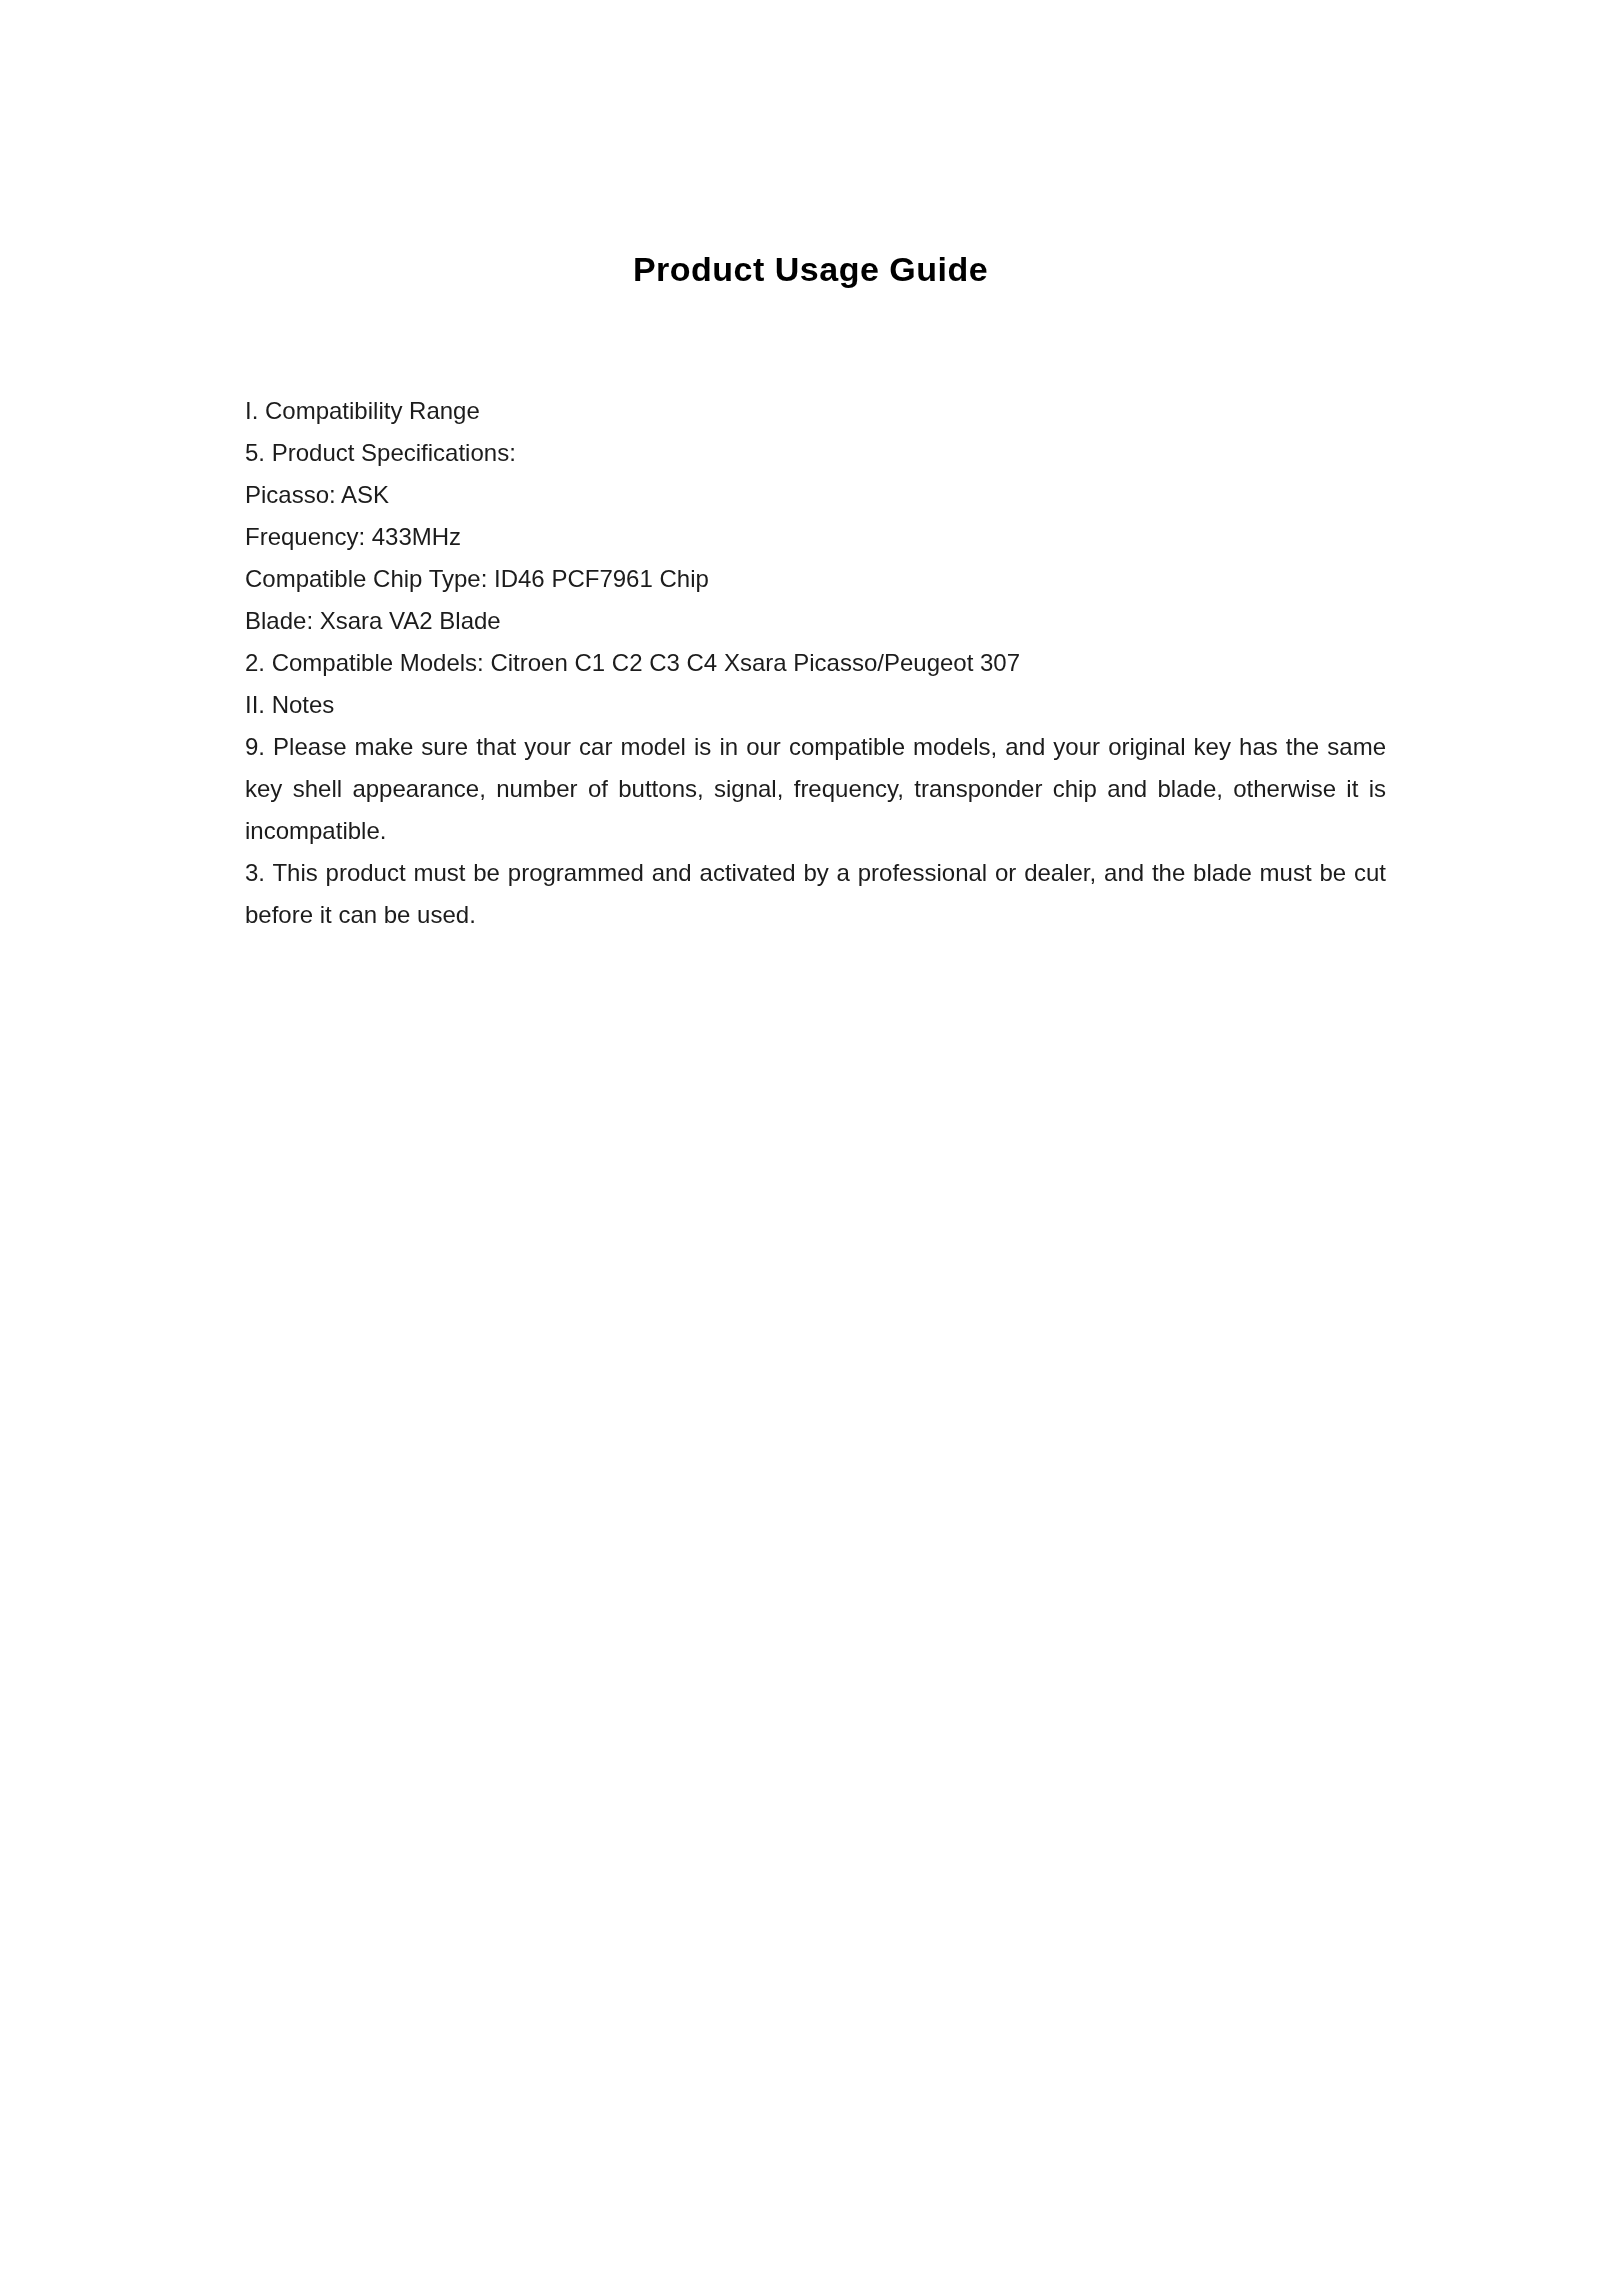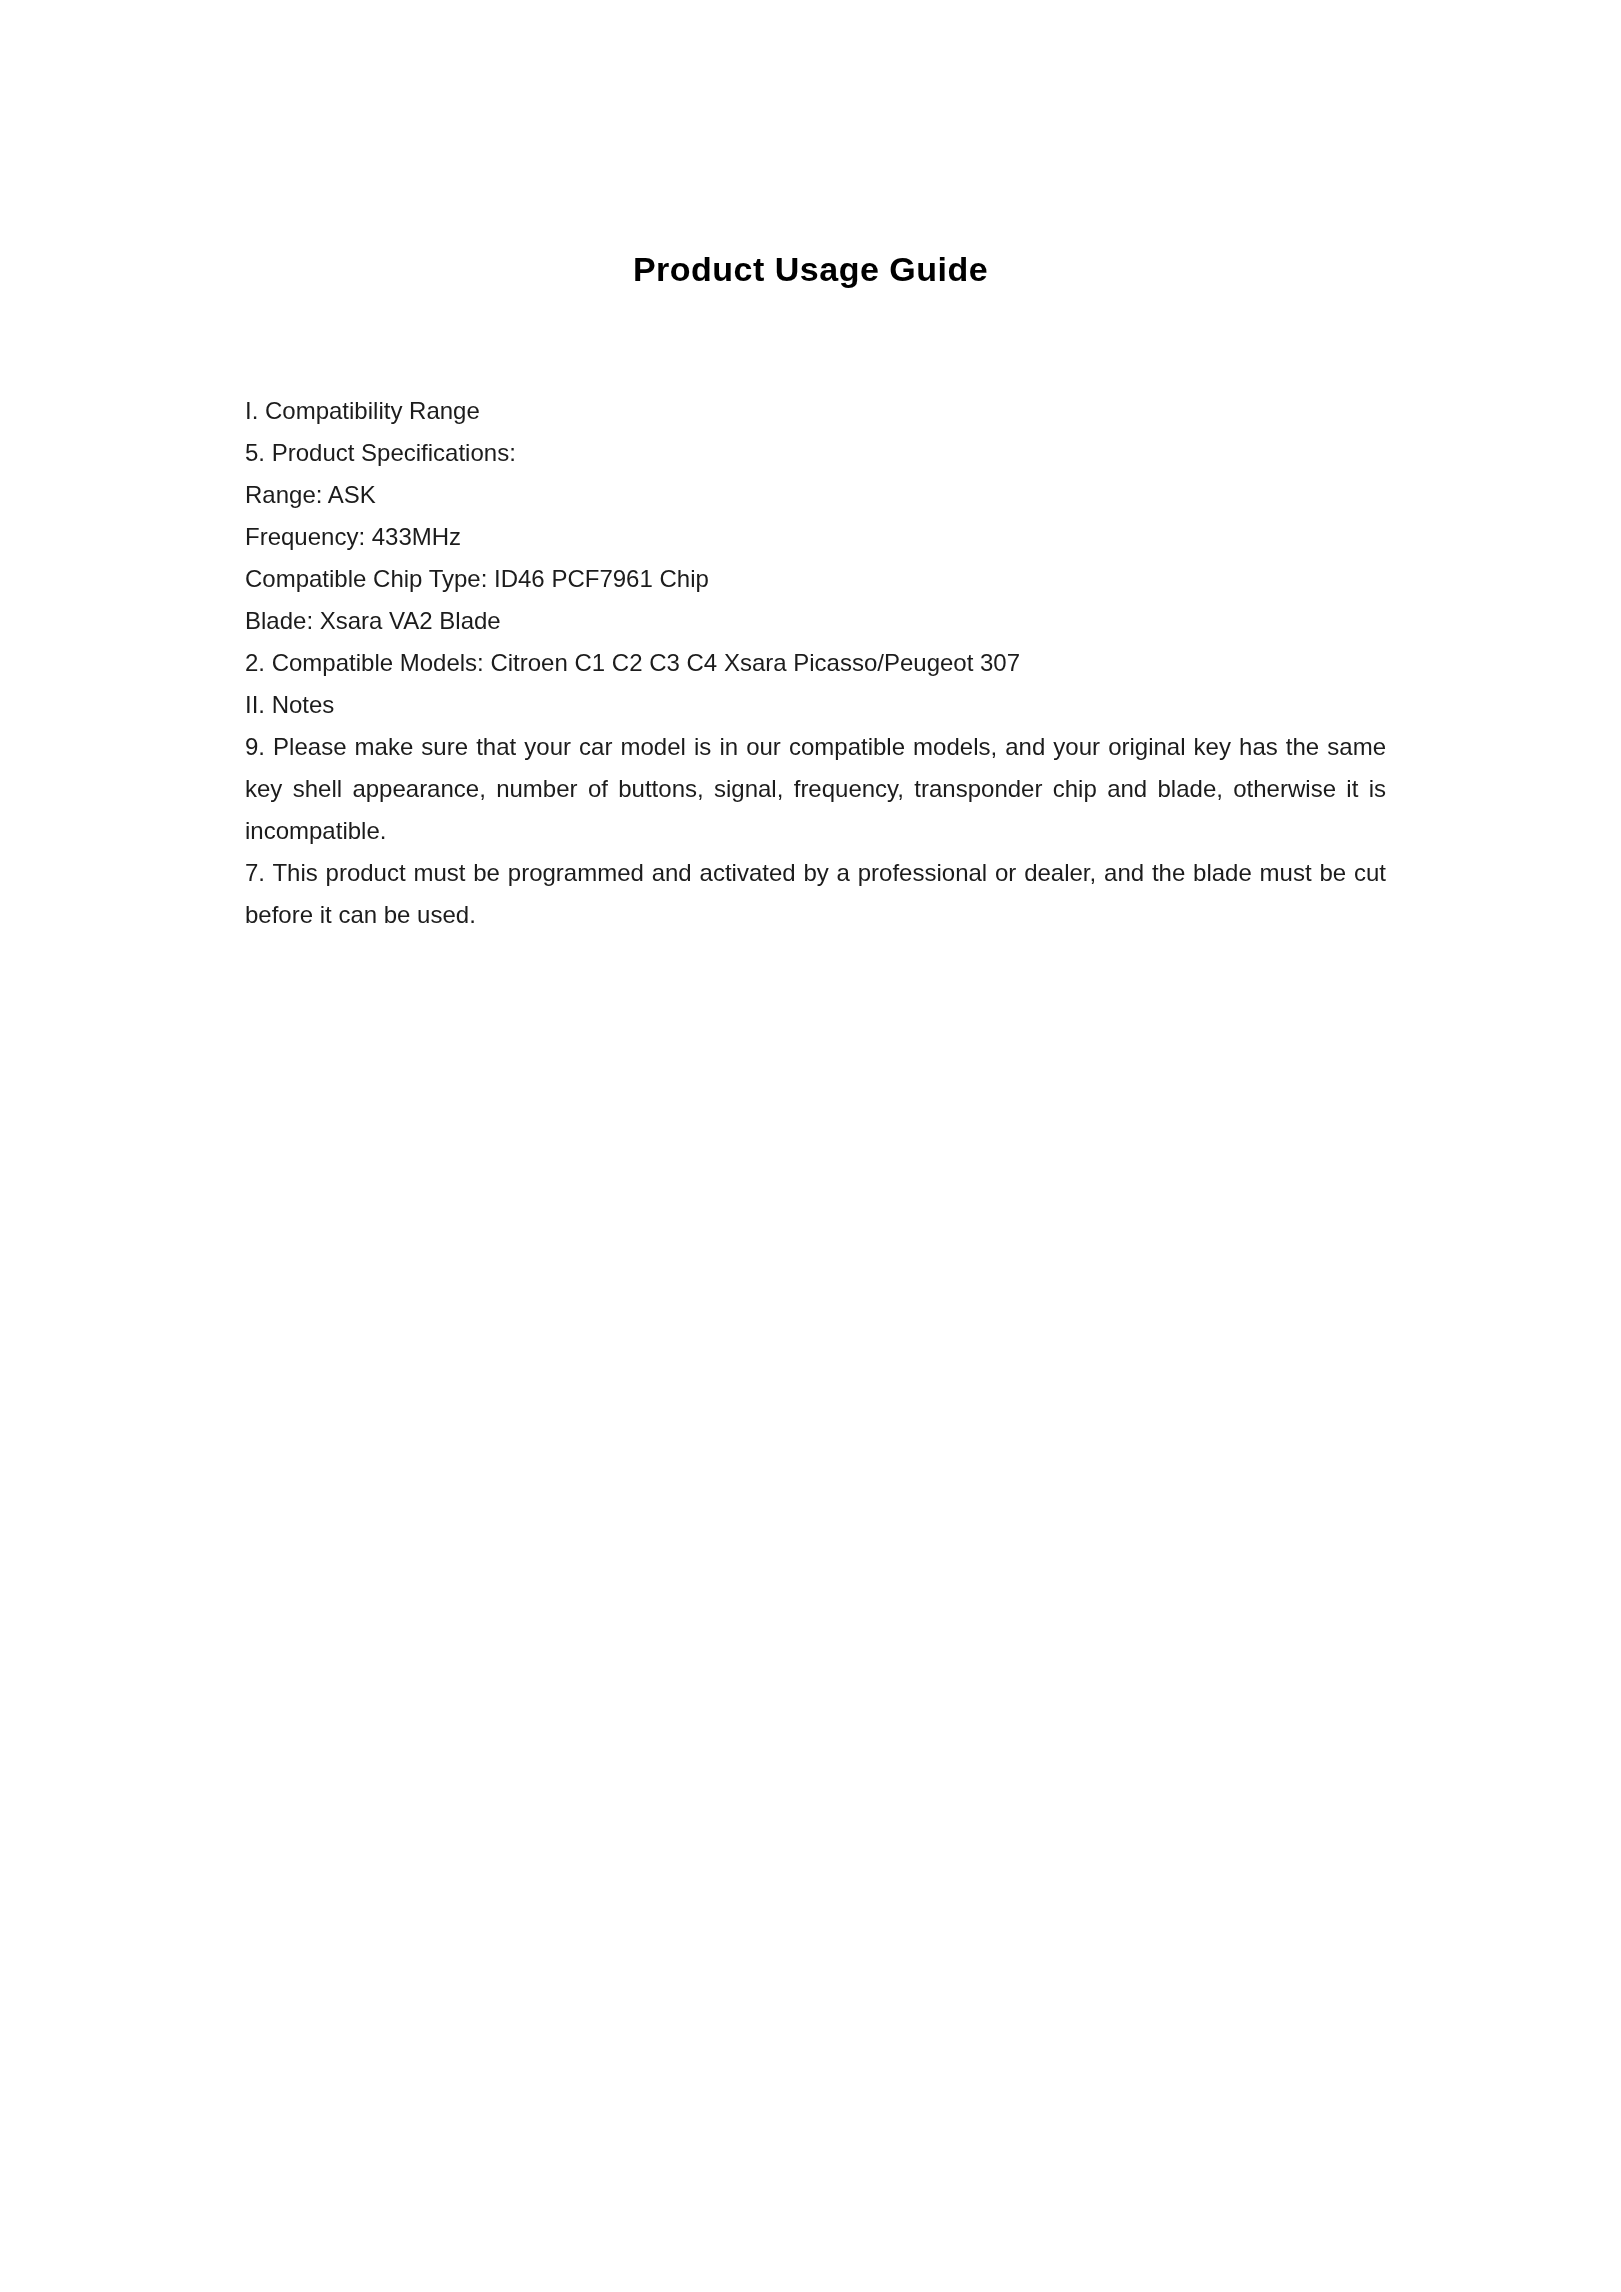--- a/index.html
+++ b/index.html
@@ -27,28 +27,28 @@
 </head>
 <body>
 
 <div class="page">
 
   <div class="doc-title">Product Usage Guide</div>
 
   <div class="body-text">
     <p>I. Compatibility Range</p>
     <p>5. Product Specifications:</p>
-    <p>Range: ASK</p>
+    <p>Picasso: ASK</p>
     <p>Frequency: 433MHz</p>
     <p>Compatible Chip Type: ID46 PCF7961 Chip</p>
     <p>Blade: Xsara VA2 Blade</p>
     <p>2. Compatible Models: Citroen C1 C2 C3 C4 Xsara Picasso/Peugeot 307</p>
     <p>II. Notes</p>
     <p>9. Please make sure that your car model is in our compatible models, and your original key has the same key shell appearance, number of buttons, signal, frequency, transponder chip and blade, otherwise it is incompatible.</p>
-    <p>7. This product must be programmed and activated by a professional or dealer, and the blade must be cut before it can be used.</p>
+    <p>3. This product must be programmed and activated by a professional or dealer, and the blade must be cut before it can be used.</p>
   </div>
 
   <div class="photo-area">
 
     
     
 
     
     
 

